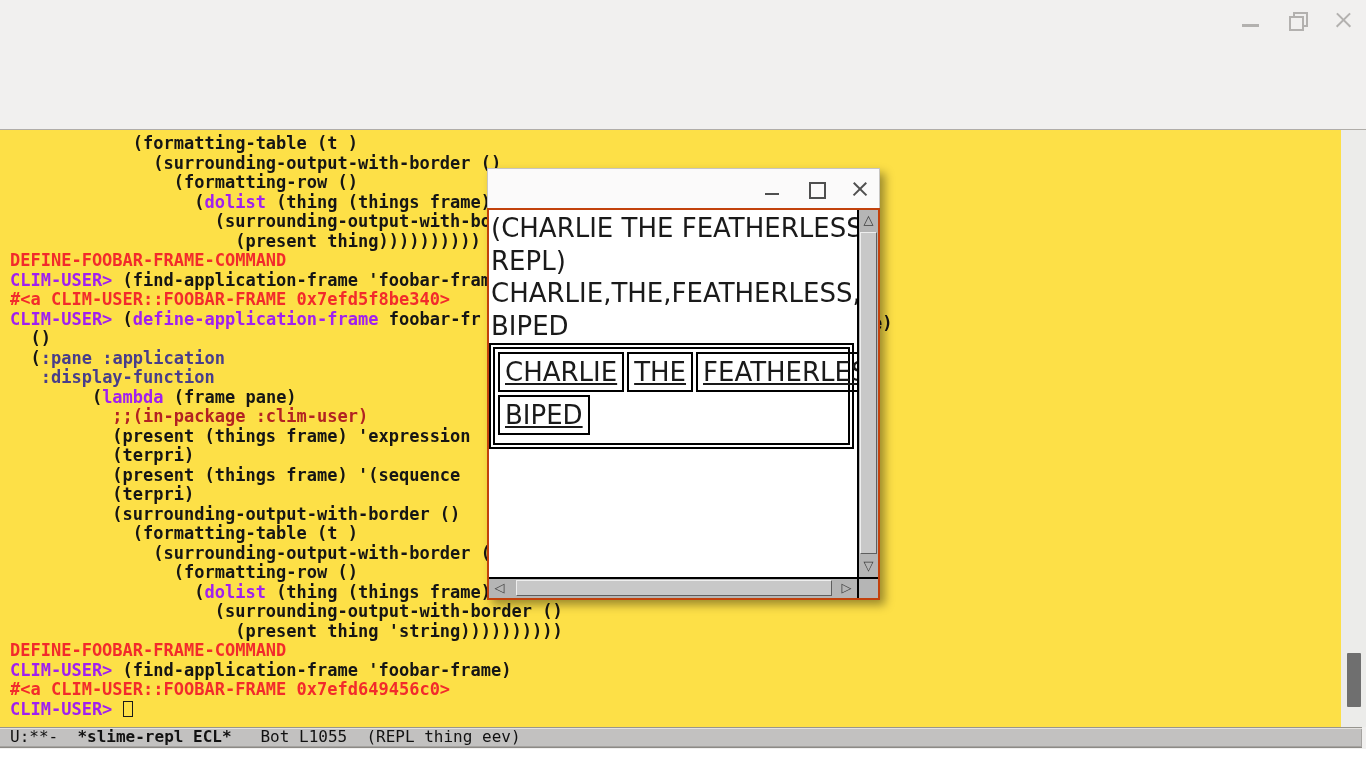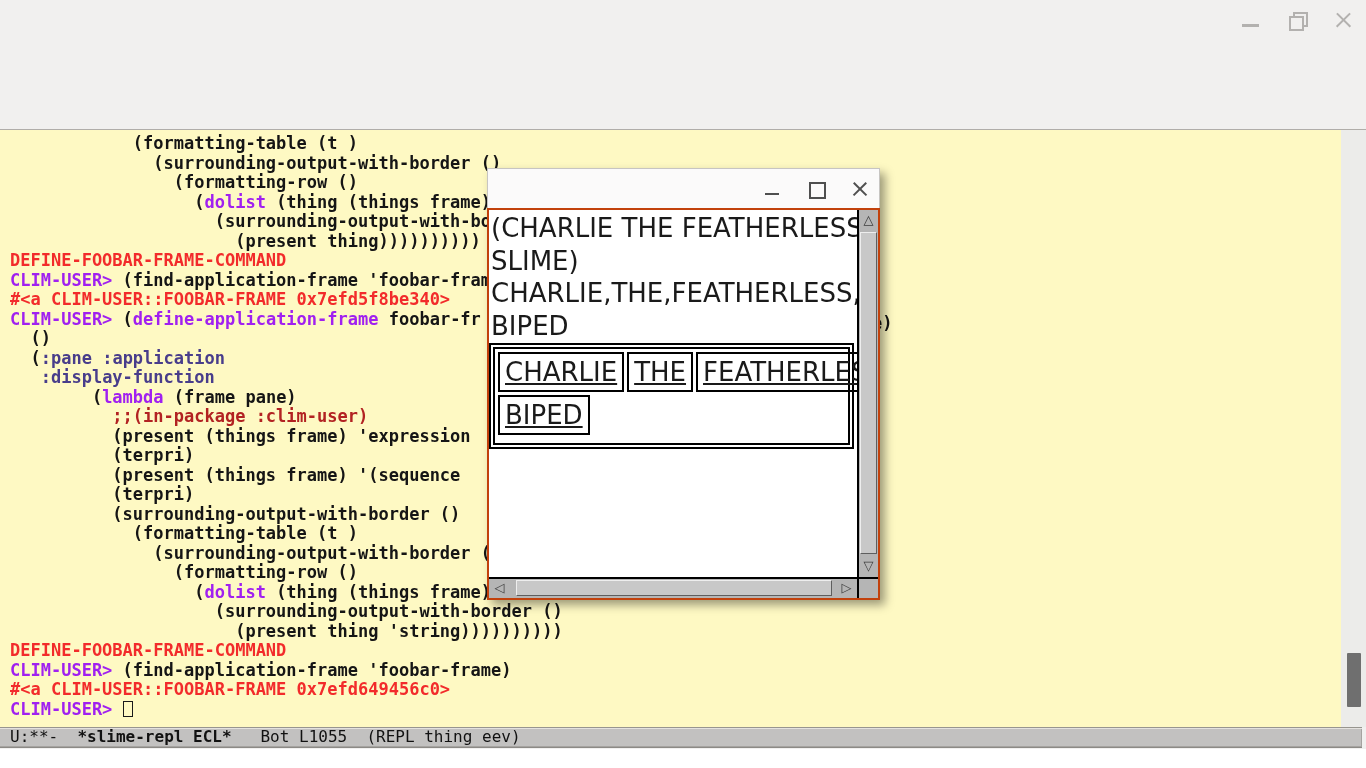--- a/index.html
+++ b/index.html
@@ -24,21 +24,21 @@
 
   
   .toolbar { position:absolute; left:0; top:80px; width:1366px; height:50px; background:#f1f0ef;
              border-bottom:1px solid #b0ada9; }
   .tbtn { position:absolute; top:85px; height:40px; display:flex; align-items:center; justify-content:center; }
   .tbox { border:1px solid #d9d6d1; border-radius:4px; background:#f1f0ef; }
   .tlabel { font-size:15px; color:#b7b4b0; margin-left:4px; }
   .tdivider { position:absolute; top:85px; height:40px; width:1px; background:#d9d6d1; }
 
   
-  .buffer { position:absolute; left:0; top:130px; width:1341px; height:597px; background:#fef9c3; overflow:hidden; }
+  .buffer { position:absolute; left:0; top:130px; width:1341px; height:597px; background:#fde047; overflow:hidden; }
   .buffer-text { position:absolute; left:10px; top:4px; font:bold 17px "DejaVu Sans Mono", monospace;
                  line-height:19.5px; white-space:pre; z-index:1; }
   .f-code{color:var(--code);} .f-kw{color:var(--keyword);} .f-builtin{color:var(--builtin);}
   .f-comment{color:var(--comment);} .f-red{color:var(--output);} .f-prompt{color:var(--prompt);}
   .cursor { display:inline-block; width:10px; height:16px; border:1.6px solid #1a1a1a; vertical-align:-2px; }
   .tail-frag { position:absolute; left:872px; top:313px; font:bold 17px "DejaVu Sans Mono", monospace;
                color:var(--code); z-index:2; }
 
   
   .escroll { position:absolute; left:1341px; top:130px; width:25px; height:597px; background:#ececea; }
@@ -201,21 +201,21 @@
   <div class="clim-window">
     <div class="clim-titlebar">
       <div class="clim-controls">
         <div class="cc cc-min"></div>
         <div class="cc cc-max"></div>
         <div class="cc cc-close"></div>
       </div>
     </div>
     <div class="clim-content">
       <div class="clim-main">
-        <div class="clim-output-text"><div class="clim-line">(CHARLIE THE FEATHERLESS</div><div class="clim-line">SLIME)</div><div class="clim-line">CHARLIE,THE,FEATHERLESS,</div><div class="clim-line">BIPED</div></div>
+        <div class="clim-output-text"><div class="clim-line">(CHARLIE THE FEATHERLESS</div><div class="clim-line">REPL)</div><div class="clim-line">CHARLIE,THE,FEATHERLESS,</div><div class="clim-line">BIPED</div></div>
         <div class="clim-outer-box">
           <div class="clim-inner-box">
             <div class="clim-row"><span class="clim-cell">CHARLIE</span><span class="clim-cell">THE</span><span class="clim-cell">FEATHERLESS</span></div>
             <div class="clim-row clim-row2"><span class="clim-cell">BIPED</span></div>
           </div>
         </div>
       </div>
       <div class="clim-vscroll">
         <div class="sb-arrow vs-up">△</div>
         <div class="vs-thumb"></div>

